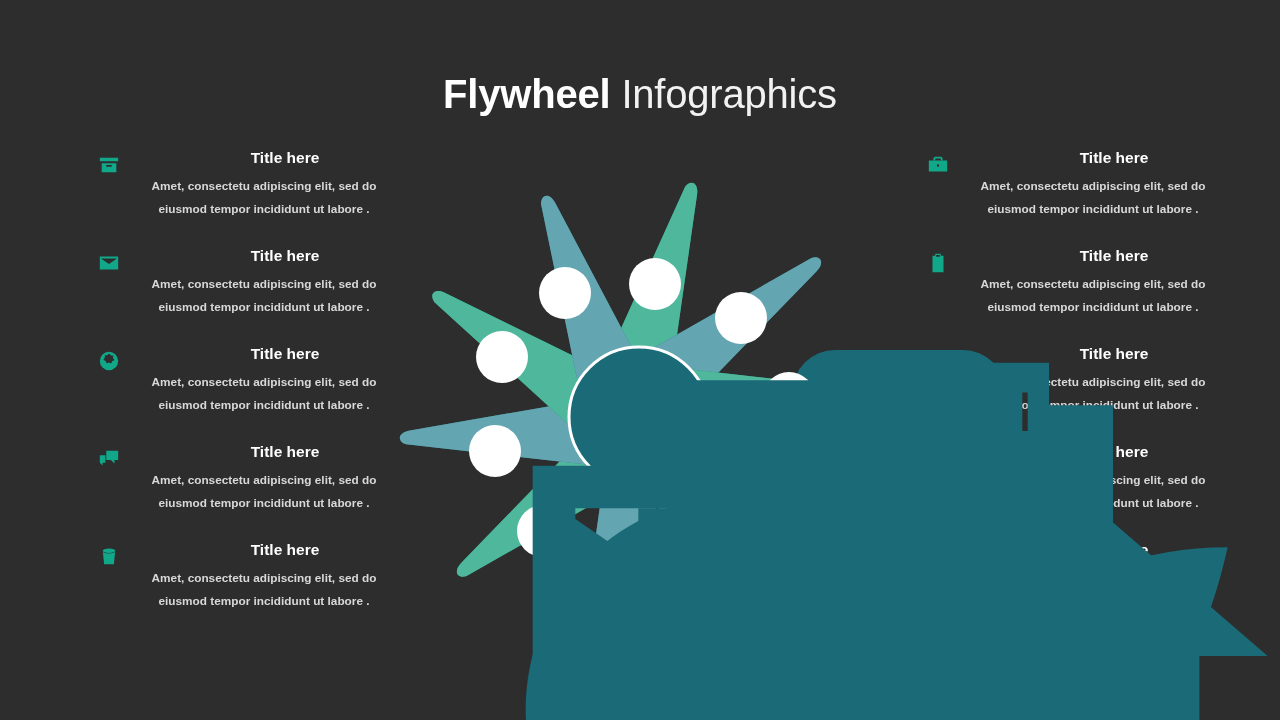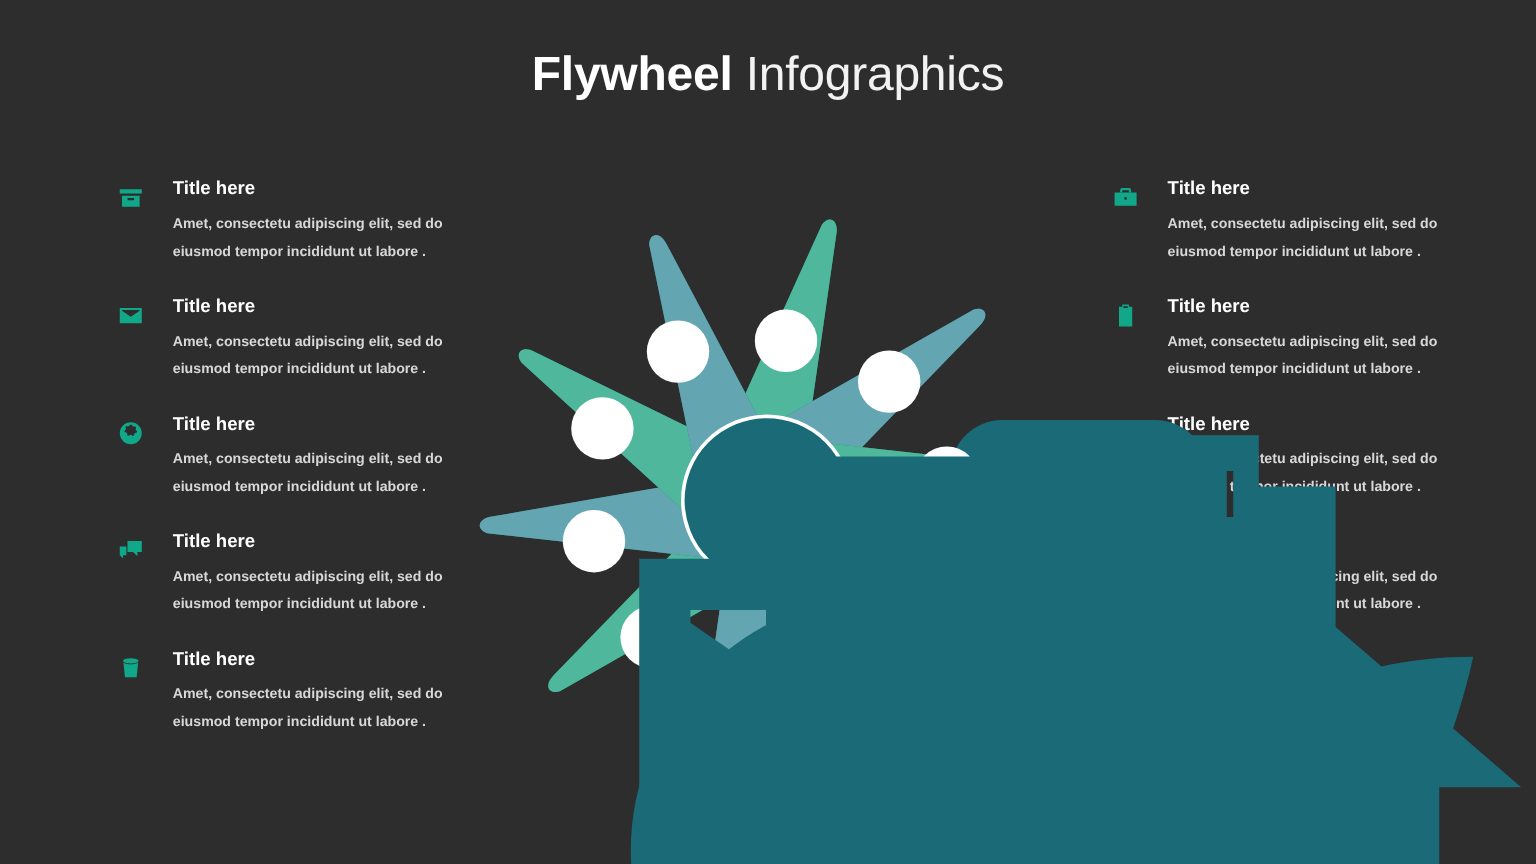--- a/index.html
+++ b/index.html
@@ -6,21 +6,21 @@
   html,body { width:1280px; height:720px; overflow:hidden; }
   body {
     background:#2d2d2d;
     font-family:"Liberation Sans", sans-serif;
     position:relative;
   }
 
   
   #page-title {
     position:absolute;
-    top:40px; left:0; width:1280px;
+    top:72px; left:0; width:1280px;
     text-align:center;
     font-size:40px;
     color:#ffffff;
     letter-spacing:-0.2px;
     white-space:nowrap;
   }
   #page-title .strong { font-weight:bold; }
   #page-title .light  { font-weight:normal; color:#f2f2f2; }
 
   
@@ -28,21 +28,21 @@
   .col.left  { left:96px;  }
   .col.right { left:925px; }
 
   .item { position:relative; height:98px; }
   .item .ico {
     position:absolute; left:0; top:2px;
     width:26px; height:26px;
     display:flex; align-items:center; justify-content:center;
   }
   .item .ico svg { width:22px; height:22px; fill:#11a88a; display:block; }
-  .item .txt { margin-left:48px; }
+  .item .txt { margin-left:48px;text-align:center; }
   .item h3 {
     font-size:15.5px; font-weight:bold; color:#ffffff;
     margin:0 0 9px 0; line-height:1;
   }
   .item p {
     font-size:11.8px; color:#d8d8d8; line-height:1.98;
     max-width:240px; font-weight:bold;
   }
 
   

